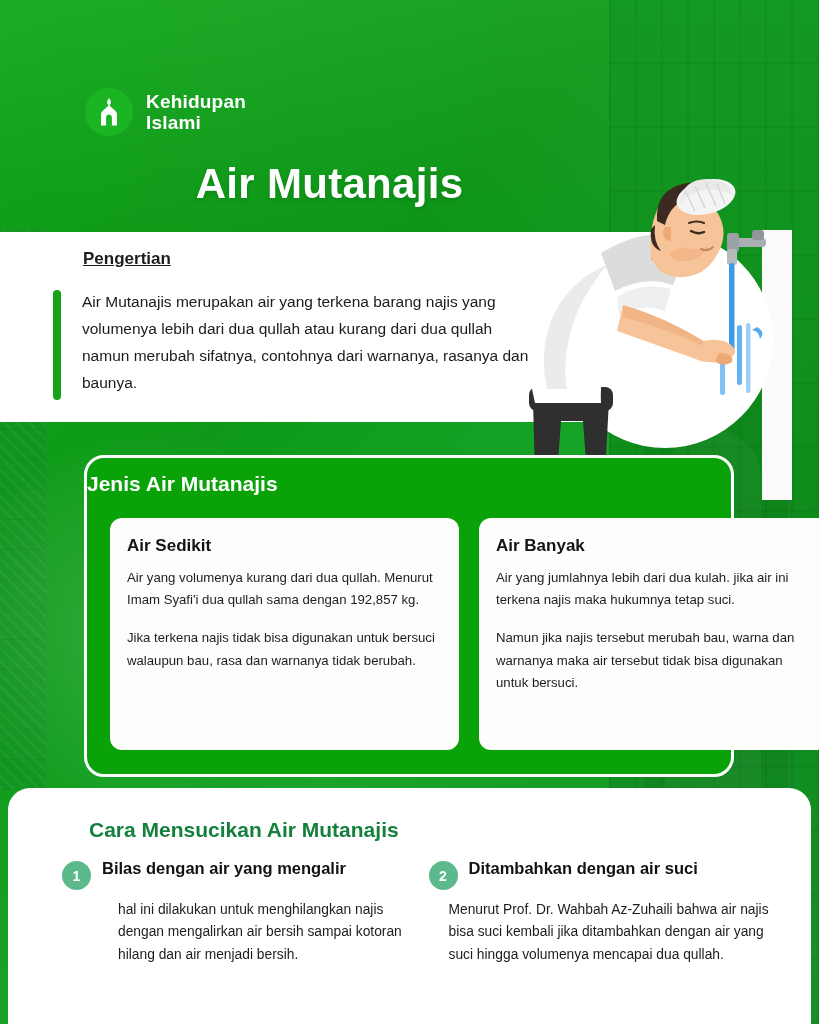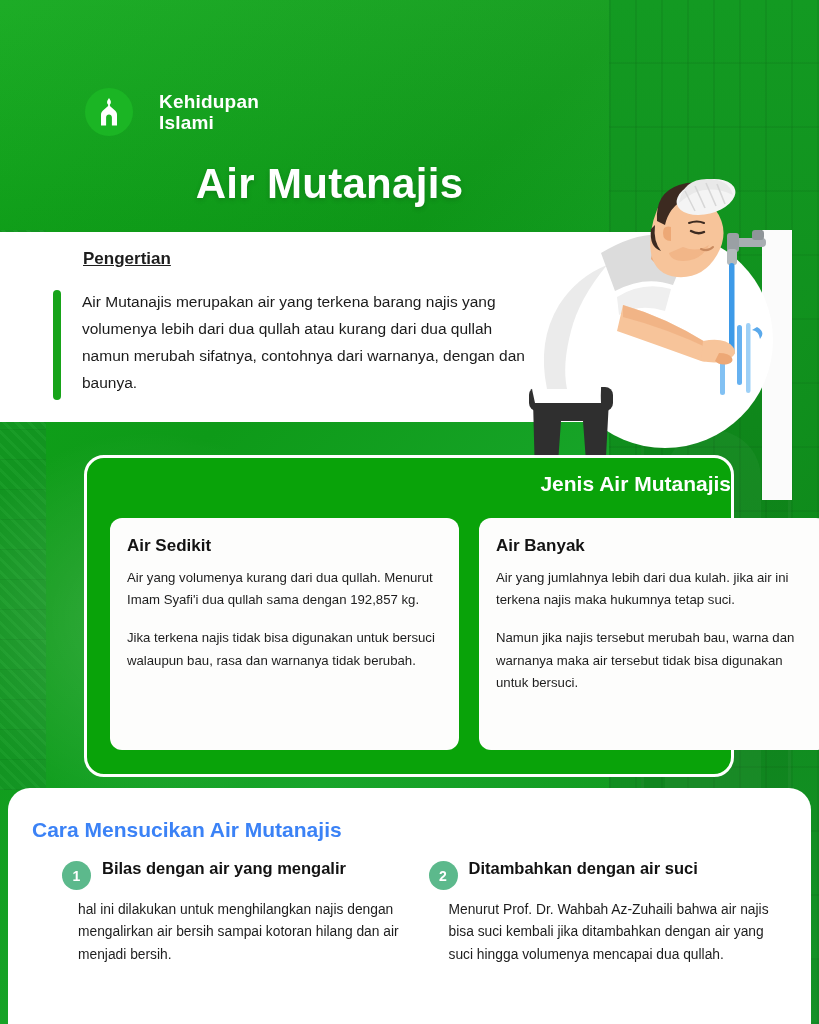--- a/index.html
+++ b/index.html
@@ -64,21 +64,21 @@
   }
   .bg-topshade {
     position: absolute; left: 0; top: 0; width: 819px; height: 232px;
     background: linear-gradient(180deg, rgba(255,255,255,.05) 0%, rgba(0,0,0,.03) 100%);
   }
 
   
   .logo-row {
     position: absolute;
     left: 85px; top: 88px;
-    display: flex; align-items: center; gap: 26px;
+    display: flex; align-items: center; gap: 13px;
   }
   .logo-mark {
     width: 48px; height: 48px; border-radius: 50%;
     background: #1bb524;
     display: flex; align-items: center; justify-content: center;
     flex: none;
   }
   .logo-text {
     color: #ffffff;
     font-size: 19px;
@@ -132,21 +132,21 @@
     position: absolute;
     left: 84px; top: 455px;
     width: 650px; height: 322px;
     background: #09a309;
     border: 3px solid #ffffff;
     border-radius: 20px;
     z-index: 5;
   }
   .jenis-title {
     position: absolute; left: 0; top: 14px; width: 100%;
-    text-align: right;
+    text-align: left;
     color: #ffffff; font-size: 21px; font-weight: bold;
   }
   .jenis-cards {
     position: absolute; left: 23px; top: 60px;
     width: 718px;
     display: flex; gap: 20px;
   }
   .card {
     flex: 1;
     background: #fdfdfc;
@@ -167,40 +167,40 @@
   .bottom-card {
     position: absolute;
     left: 8px; top: 788px;
     width: 803px; height: 236px;
     background: #ffffff;
     border-radius: 22px 22px 0 0;
     z-index: 7;
     padding: 30px 0 0 0;
   }
   .bottom-title {
-    margin-left: 24px;
-    font-size: 21px; font-weight: bold; color: #3b82f6;
+    margin-left: 81px;
+    font-size: 21px; font-weight: bold; color: #15803d;
   }
   .steps {
     display: flex; margin-top: 17px; padding: 0 42px 0 54px; gap: 26px;
   }
   .step { flex: 1; }
   .step-head { display: flex; align-items: flex-start; gap: 11px; }
   .step-num {
     width: 29px; height: 29px; border-radius: 50%;
     background: #5cb98c; color: #ffffff;
     font-size: 14px; font-weight: bold;
     display: flex; align-items: center; justify-content: center;
     flex: none; margin-top: 2px;
   }
   .step-title {
     font-size: 16.5px; font-weight: bold; color: #121212; line-height: 1.17;
   }
   .step-body {
-    margin-top: 9px; margin-left: 16px;
+    margin-top: 9px; margin-left: 56px;
     font-size: 13.8px; line-height: 1.62; color: #1d1d1d;
   }
   .step:nth-child(2) .step-body { margin-left: 20px; }
 
   
   .illus { position: absolute; left: 505px; top: 175px; width: 314px; height: 345px; z-index: 5; }
   .illus.front { z-index: 8; }
 </style>
 </head>
 <body>
@@ -257,21 +257,21 @@
       <rect x="82" y="292" width="22" height="38" rx="9" fill="#eda876"></rect>
 
       <path d="M50 326 q-6 12 6 15 l34 0 q10 0 10 -8 q0 -7 -10 -7 z" fill="#f7c49a"></path>
       <path d="M78 324 q-5 12 7 15 l28 0 q9 0 9 -8 q0 -7 -9 -7 z" fill="#eda876" opacity=".95"></path>
     </svg>
   </div>
 
   <div class="pengertian-band"></div>
   <div class="pengertian-title">Pengertian</div>
   <div class="accent-bar"></div>
-  <div class="pengertian-body">Air Mutanajis merupakan air yang terkena barang najis yang volumenya lebih dari  dua qullah atau kurang dari dua qullah namun merubah sifatnya, contohnya dari warnanya, dengan dan baunya.</div>
+  <div class="pengertian-body">Air Mutanajis merupakan air yang terkena barang najis yang volumenya lebih dari  dua qullah atau kurang dari dua qullah namun merubah sifatnya, contohnya dari warnanya, rasanya dan baunya.</div>
 
   <div class="illus front">
     <svg width="314" height="345" viewBox="0 0 314 345" aria-hidden="true">
 
       <path d="M30 228 q-16 -66 12 -108 q24 -36 66 -48 l52 -12 q16 26 -4 50 l-44 54 q-18 26 -16 64 z" fill="#ffffff"></path>
       <path d="M42 214 q-10 -48 12 -84 q18 -28 48 -40 q-28 34 -36 66 q-9 34 -4 58 z" fill="#e4e4e4" opacity=".75"></path>
 
       <path d="M96 78 q36 -22 66 -18 q16 2 20 16 l-14 34 q-28 -10 -58 6 z" fill="#dcdcdc"></path>
       <path d="M112 122 q26 -16 54 -8 l-6 22 q-26 -8 -46 4 z" fill="#efefef"></path>
 

